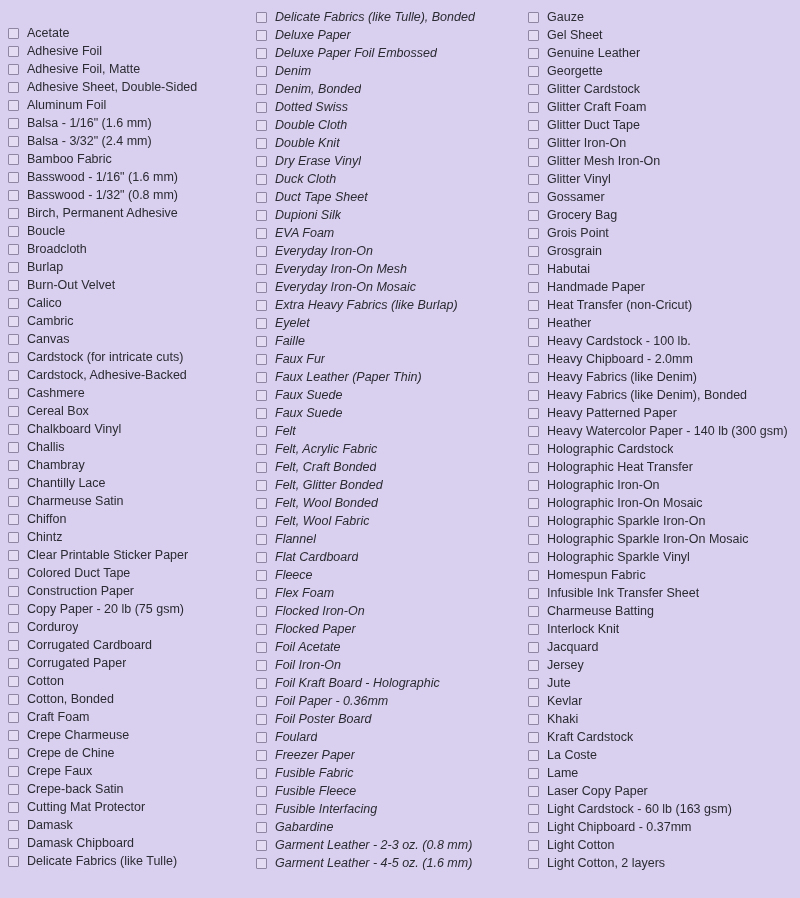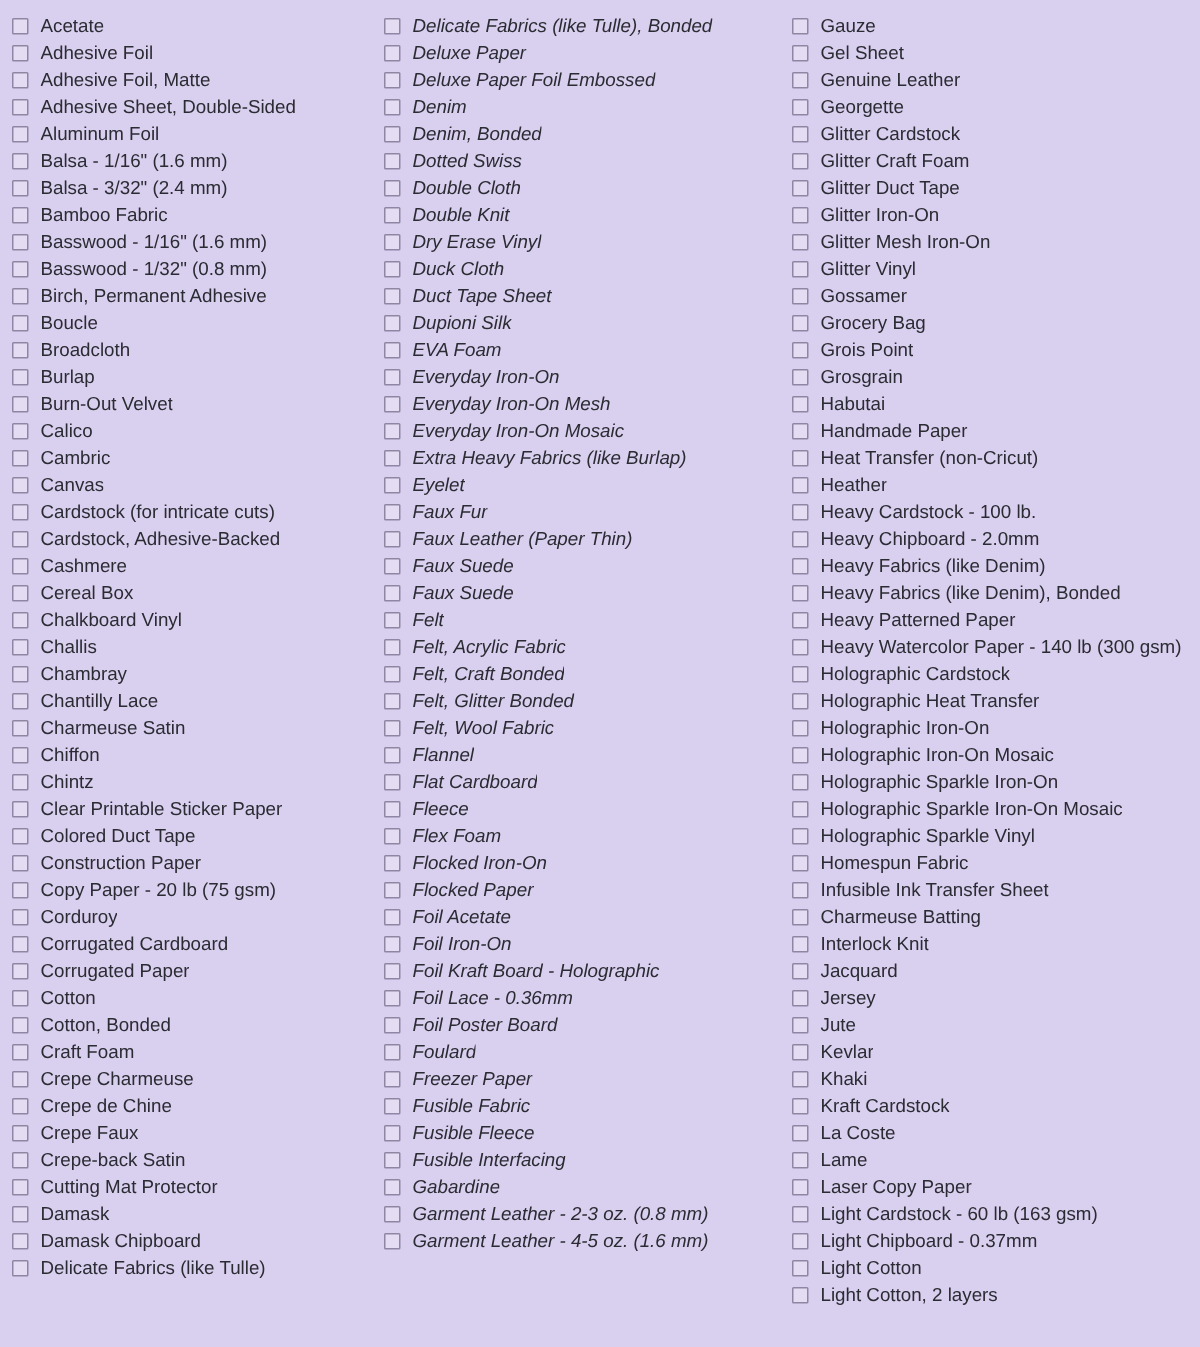--- a/index.html
+++ b/index.html
@@ -19,21 +19,21 @@
     width: 800px;
     height: 898px;
     box-sizing: border-box;
     padding: 8px 0 0 0;
   }
   .column {
     display: flex;
     flex-direction: column;
     box-sizing: border-box;
   }
-  .col-0 { width: 250px; padding-left: 4px; }
+  .col-0 { width: 250px; padding-left: 4px; margin-top: 16px; }
   .col-1 { width: 272px; padding-left: 2px; font-style: italic; }
   .col-2 { width: 278px; padding-left: 2px; text-align: right; }
   .material-item {
     display: flex;
     align-items: center;
     height: 18px;
     line-height: 18px;
     margin-bottom: 0px;
     cursor: pointer;
   }
@@ -318,20 +318,24 @@
       <div class="material-item">
         <span class="checkbox"></span>
         <span class="item-label">Extra Heavy Fabrics (like Burlap)</span>
       </div>
       <div class="material-item">
         <span class="checkbox"></span>
         <span class="item-label">Eyelet</span>
       </div>
       <div class="material-item">
         <span class="checkbox"></span>
+        <span class="item-label">Faille</span>
+      </div>
+      <div class="material-item">
+        <span class="checkbox"></span>
         <span class="item-label">Faux Fur</span>
       </div>
       <div class="material-item">
         <span class="checkbox"></span>
         <span class="item-label">Faux Leather (Paper Thin)</span>
       </div>
       <div class="material-item">
         <span class="checkbox"></span>
         <span class="item-label">Faux Suede</span>
       </div>
@@ -350,20 +354,24 @@
       <div class="material-item">
         <span class="checkbox"></span>
         <span class="item-label">Felt, Craft Bonded</span>
       </div>
       <div class="material-item">
         <span class="checkbox"></span>
         <span class="item-label">Felt, Glitter Bonded</span>
       </div>
       <div class="material-item">
         <span class="checkbox"></span>
+        <span class="item-label">Felt, Wool Bonded</span>
+      </div>
+      <div class="material-item">
+        <span class="checkbox"></span>
         <span class="item-label">Felt, Wool Fabric</span>
       </div>
       <div class="material-item">
         <span class="checkbox"></span>
         <span class="item-label">Flannel</span>
       </div>
       <div class="material-item">
         <span class="checkbox"></span>
         <span class="item-label">Flat Cardboard</span>
       </div>
@@ -390,21 +398,21 @@
       <div class="material-item">
         <span class="checkbox"></span>
         <span class="item-label">Foil Iron-On</span>
       </div>
       <div class="material-item">
         <span class="checkbox"></span>
         <span class="item-label">Foil Kraft Board - Holographic</span>
       </div>
       <div class="material-item">
         <span class="checkbox"></span>
-        <span class="item-label">Foil Lace - 0.36mm</span>
+        <span class="item-label">Foil Paper - 0.36mm</span>
       </div>
       <div class="material-item">
         <span class="checkbox"></span>
         <span class="item-label">Foil Poster Board</span>
       </div>
       <div class="material-item">
         <span class="checkbox"></span>
         <span class="item-label">Foulard</span>
       </div>
       <div class="material-item">

